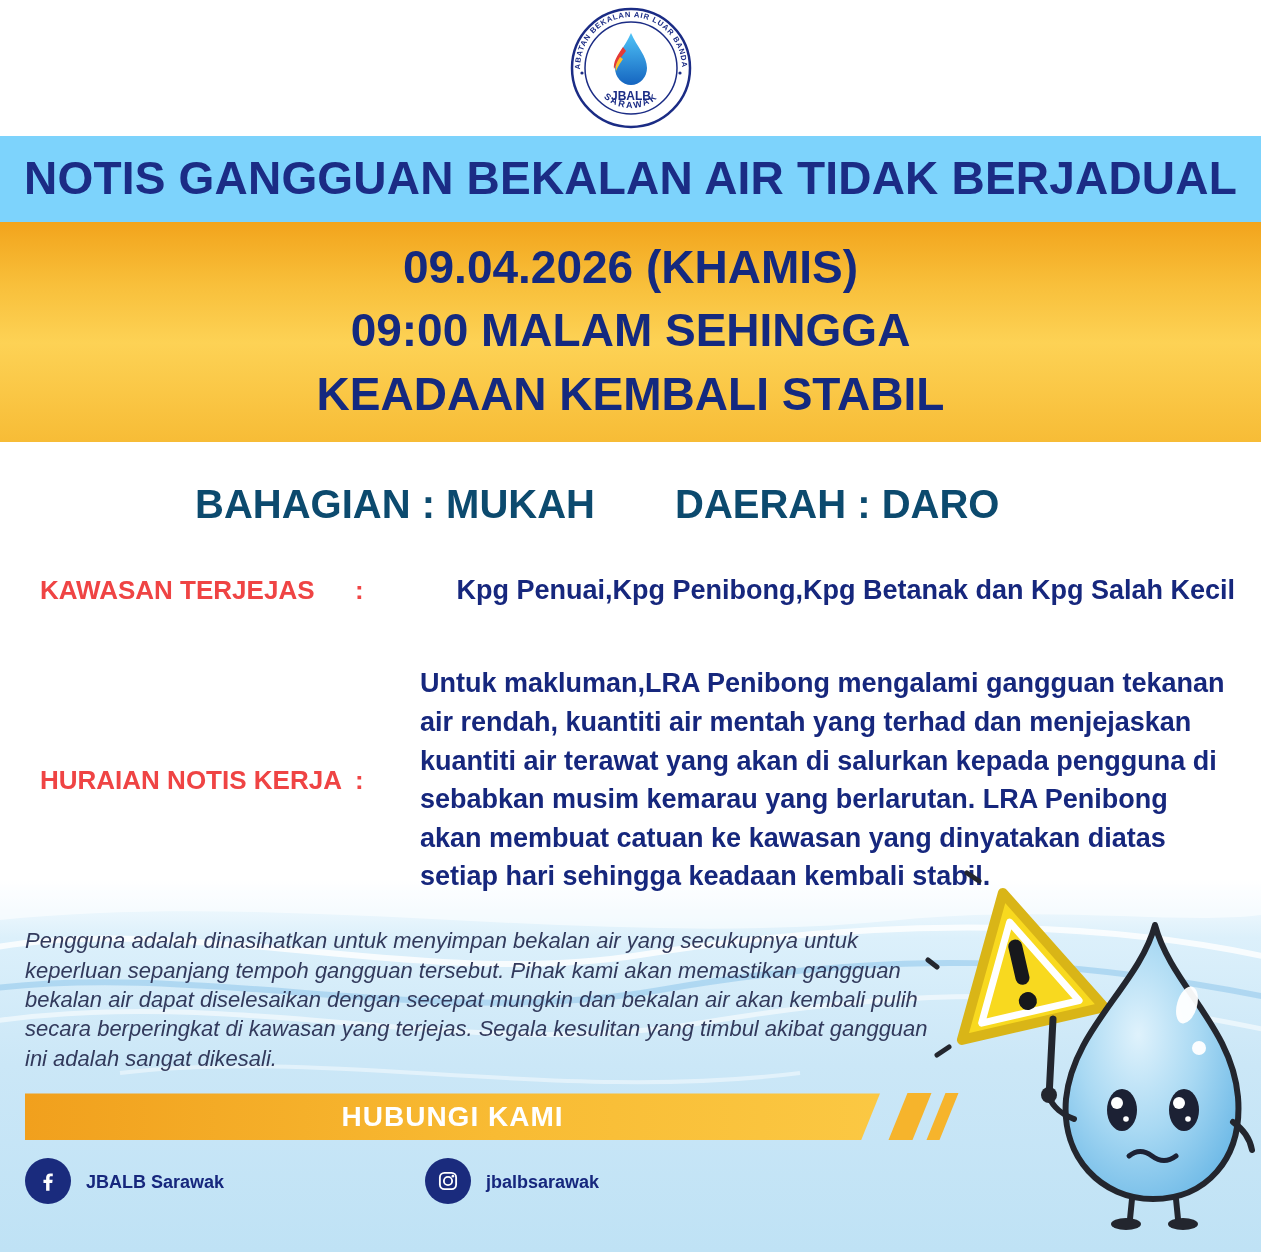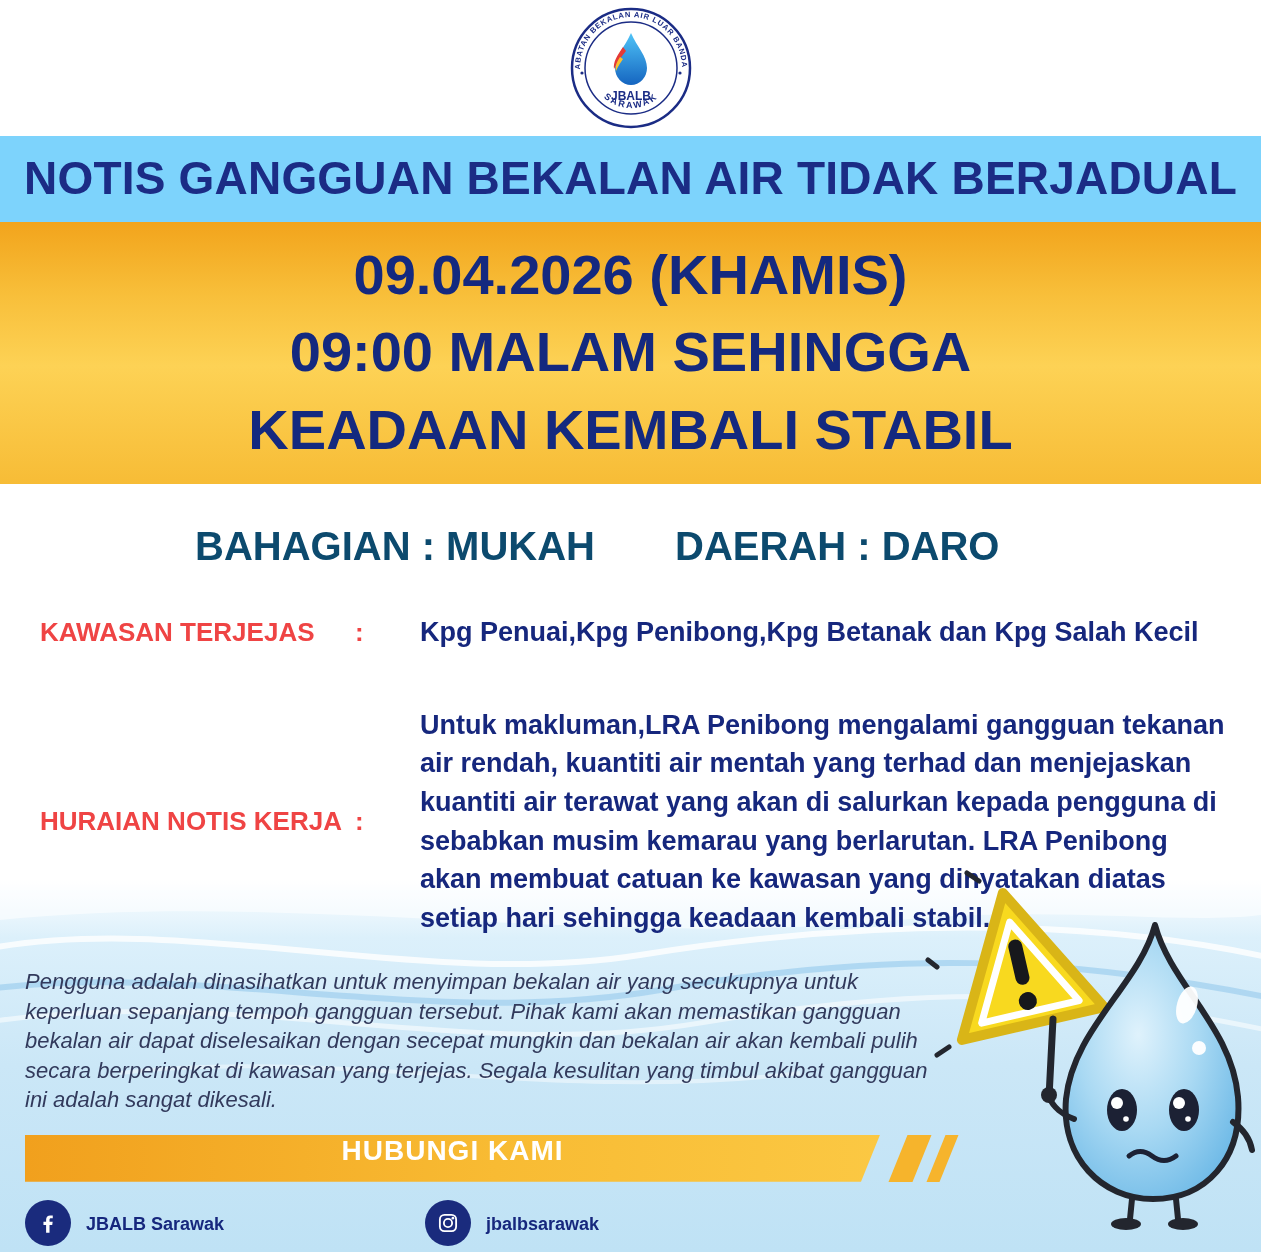--- a/index.html
+++ b/index.html
@@ -14,39 +14,39 @@
   .content { position: relative; z-index: 1; }
 
   .logo-row { height: 136px; display: flex; align-items: center; justify-content: center; }
   .logo-row svg { display: block; }
 
   .title-band { background: #7dd3fc; padding: 15px 10px 17px; text-align: center; }
   .notice-title { font-size: 46px; font-weight: 700; color: #1b2c85; letter-spacing: 0.2px; }
 
   .orange-banner { background: linear-gradient(180deg, #f2a41c 0%, #f8bf3a 28%, #fdd255 55%, #f7bc36 100%);
     text-align: center; padding: 14px 0 16px; }
-  .banner-line { font-size: 56px; font-weight: 700; color: #14297f; line-height: 1.38; }
+  .banner-line { font-size: 46px; font-weight: 700; color: #14297f; line-height: 1.38; }
 
   .region-row { display: grid; grid-template-columns: 480px auto; justify-content: start;
     padding-left: 195px; margin-top: 40px; }
   .region-item { font-size: 40px; font-weight: 700; color: #0c4a6e; }
 
   .detail-row { display: grid; grid-template-columns: 315px 65px 1fr; align-items: center; padding: 0 26px 0 40px; }
   .detail-label, .detail-sep { font-size: 26px; font-weight: 700; color: #ef4444; }
   .kawasan-row { margin-top: 48px; }
-  .kawasan-row .detail-value { font-size: 27px; font-weight: 700; color: #16277d; }
+  .kawasan-row .detail-value { font-size: 27px; font-weight: 700; color: #16277d; text-align: right; }
   .huraian-row { margin-top: 58px; }
   .huraian-row .detail-value { font-size: 27px; font-weight: 700; color: #16277d; line-height: 1.43; }
 
   .advisory { margin: 30px 0 0 25px; width: 918px; font-size: 22px; font-style: italic;
     color: #323a5c; line-height: 1.34; }
 
   .hubungi-wrap { position: relative; margin-top: 20px; height: 47px; }
   .hubungi-band { position: absolute; left: 25px; top: 0; width: 855px; height: 47px;
-    display: flex; justify-content: center;
+    display: flex; align-items: center; justify-content: center;
     background: linear-gradient(90deg, #f1a01d 0%, #f8bb33 55%, #fbc843 100%);
     clip-path: polygon(0 0, 100% 0, calc(100% - 19px) 100%, 0 100%); }
   .hubungi-text { color: #ffffff; font-size: 28px; font-weight: 700; letter-spacing: 1px; }
   .hubungi-stripe { position: absolute; top: 0; height: 47px; background: #f6b42c; transform: skewX(-22deg); }
   .stripe-1 { left: 898px; width: 24px; }
   .stripe-2 { left: 936px; width: 13px; }
 
   .contact-grid { display: grid; grid-template-columns: 400px 320px auto; align-items: start;
     padding-left: 25px; margin-top: 18px; }
   .contact-item { display: flex; gap: 15px; align-items: flex-start; }

